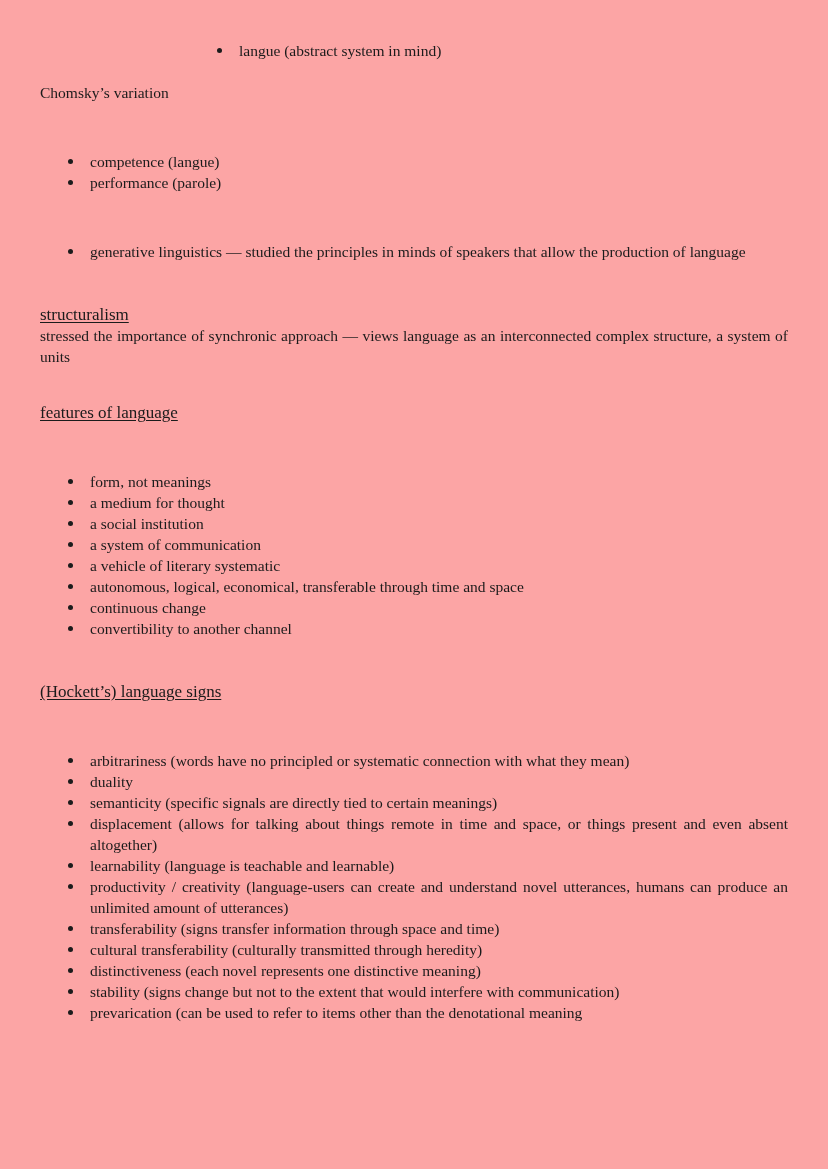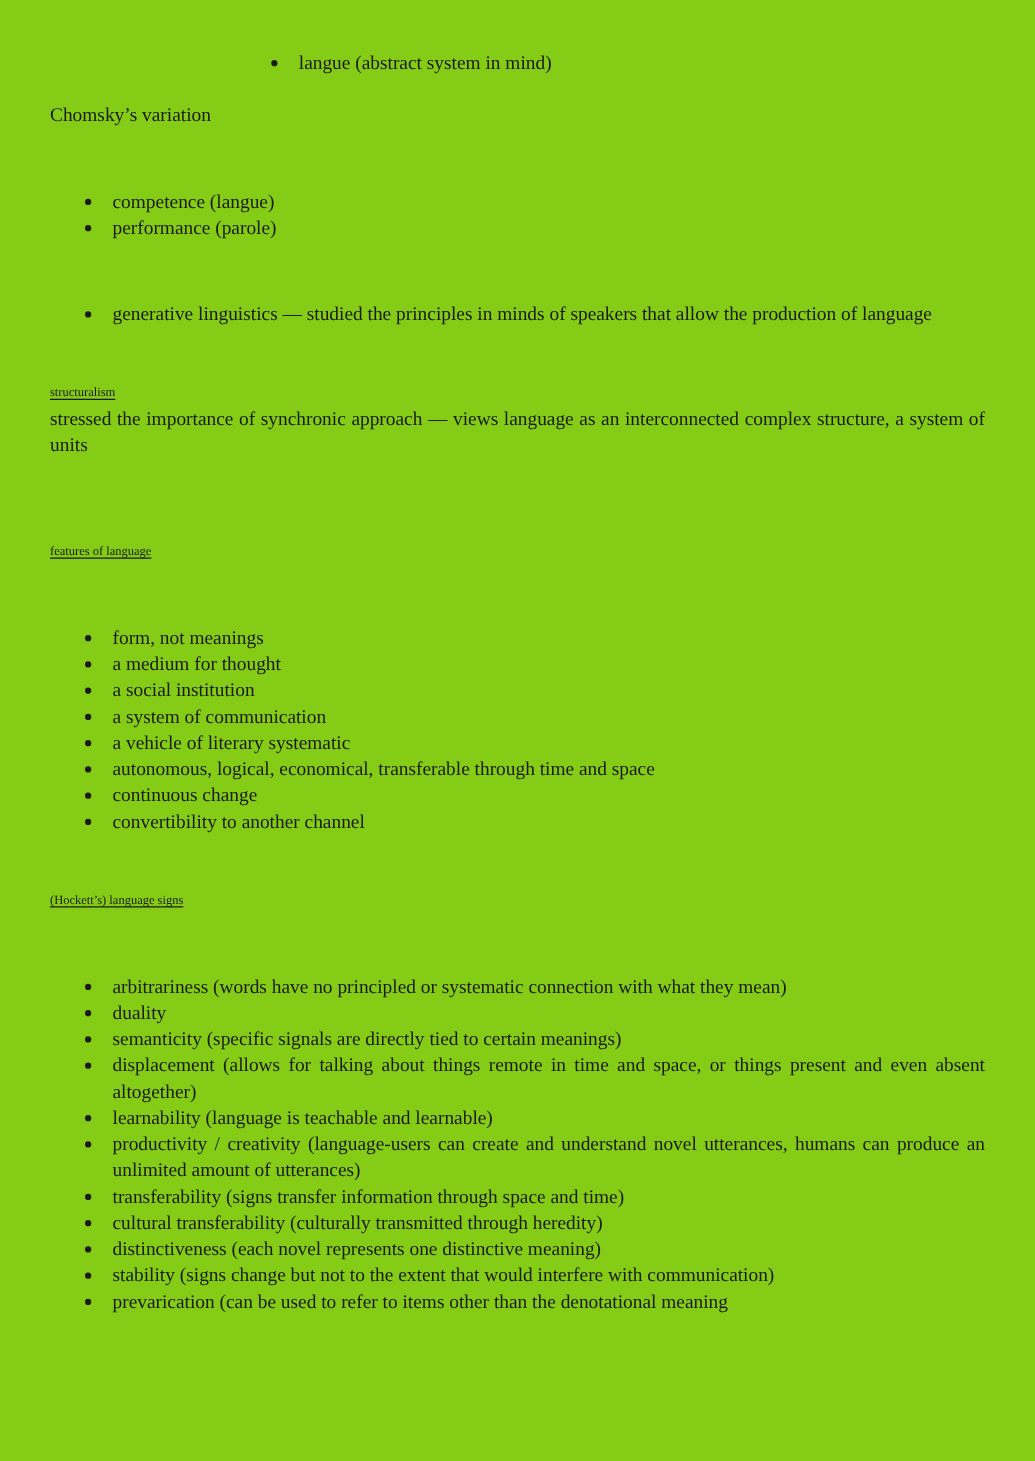--- a/index.html
+++ b/index.html
@@ -4,21 +4,21 @@
 <style>
   html, body {
     margin: 0;
     padding: 0;
     background: #ffffff;
   }
   .page {
     position: relative;
     width: 828px;
     height: 1169px;
-    background: #84cc16;
+    background: #fca5a5;
     box-sizing: border-box;
     padding: 40px 40px 0 40px;
     font-family: "Liberation Serif", "DejaVu Serif", serif;
     font-size: 15.5px;
     line-height: 21px;
     color: #1b1b1b;
     overflow: hidden;
   }
   p, ul, h3 {
     margin: 0;
@@ -41,27 +41,27 @@
     width: 5px;
     height: 5px;
     border-radius: 50%;
     background: #1b1b1b;
   }
   .para {
     text-align: justify;
   }
   .heading {
     font-weight: normal;
-    font-size: 10px;
+    font-size: 17px;
     text-decoration: underline;
     text-underline-offset: 2px;
   }
   .gap-1 { margin-top: 21px; }
   .gap-2 { margin-top: 42px; }
-  .gap-3 { margin-top: 64px; }
+  .gap-3 { margin-top: 35px; }
 </style>
 </head>
 <body>
 
 <div class="page">
 
   <ul class="deep">
       <li>langue (abstract system in mind)</li>
     </ul>
 

